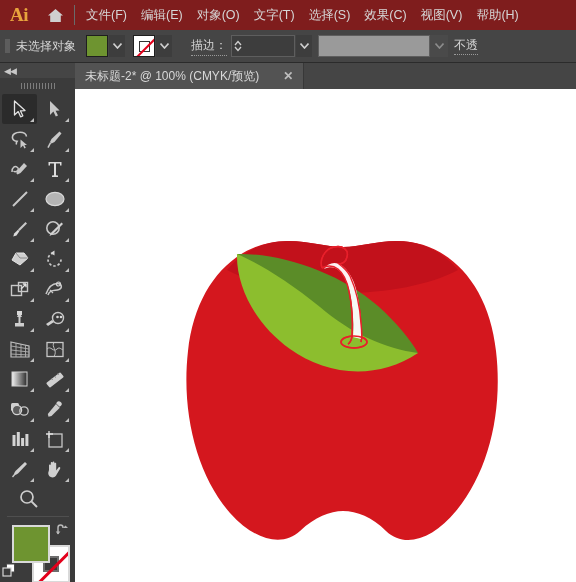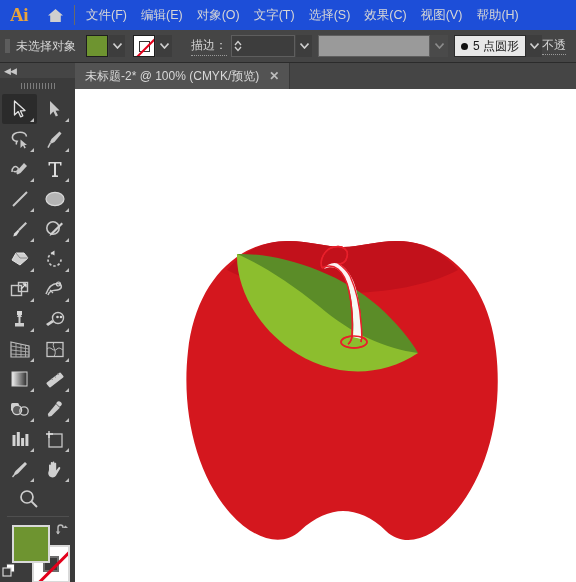--- a/index.html
+++ b/index.html
@@ -7,21 +7,21 @@
     width: 576px; height: 582px;
     overflow: hidden;
     background: #535353;
     font-family: "Liberation Sans", sans-serif;
   }
   #app { position: relative; width: 576px; height: 582px; }
 
   
   .menubar {
     position: absolute; left: 0; top: 0; width: 576px; height: 30px;
-    background: #1d4ed8;
+    background: #7f1d1d;
     display: flex; align-items: center;
   }
   .ai-logo {
     width: 38px; height: 30px;
     display: flex; align-items: center; justify-content: center;
     color: #E8A33D; font-size: 19px; font-weight: bold;
     font-family: "Liberation Serif", serif;
     letter-spacing: -0.5px;
   }
   .home-icon {
@@ -171,21 +171,21 @@
   .default-icon { position: absolute; left: 2px; top: 44px; }
 
   
   .tabbar {
     position: absolute; left: 75px; top: 63px; width: 501px; height: 26px;
     background: #454545;
   }
   .doctab {
     display: inline-flex; align-items: center; height: 26px;
     padding: 0 10px; background: #535353;
-    color: #d8d8d8; font-size: 12px; gap: 10px; cursor: default;
+    color: #d8d8d8; font-size: 12px; gap: 24px; cursor: default;
     border-right: 1px solid #383838;
   }
   .tab-close { color: #bdbdbd; font-size: 12px; font-weight: bold; cursor: default; }
 
   .canvas {
     position: absolute; left: 75px; top: 89px; width: 501px; height: 493px;
     background: #ffffff; overflow: hidden;
   }
   .canvas svg { display: block; }
 </style>
@@ -263,31 +263,20 @@
       <div class="dd-field dd-field-w"></div>
       <div class="profile-btn">
         <svg width="9" height="6" viewBox="0 0 9 6">
             <path d="M0.5 0.5 L4.5 5 L8.5 0.5" stroke="#8c8c8c" stroke-width="1.6" fill="none"></path>
           </svg>
       </div>
     </div>
 
     <div style="width:6px"></div>
 
-    <div style="display:flex;align-items:center">
-      <div class="brush-field">
-        <span class="brush-dot"></span>
-        <span>5 点圆形</span>
-      </div>
-      <div class="dd-btn-lt">
-        <svg width="9" height="6" viewBox="0 0 9 6">
-            <path d="M0.5 0.5 L4.5 5 L8.5 0.5" stroke="#cfcfcf" stroke-width="1.6" fill="none"></path>
-          </svg>
-      </div>
-    </div>
 
     <div class="opacity-label">不透</div>
   </div>
 
   <div class="toolbar-panel">
     <div class="tb-header">
       <span class="tb-collapse">◀◀</span>
     </div>
     <div class="tb-grip">
       <div class="tb-grip-inner"></div>

